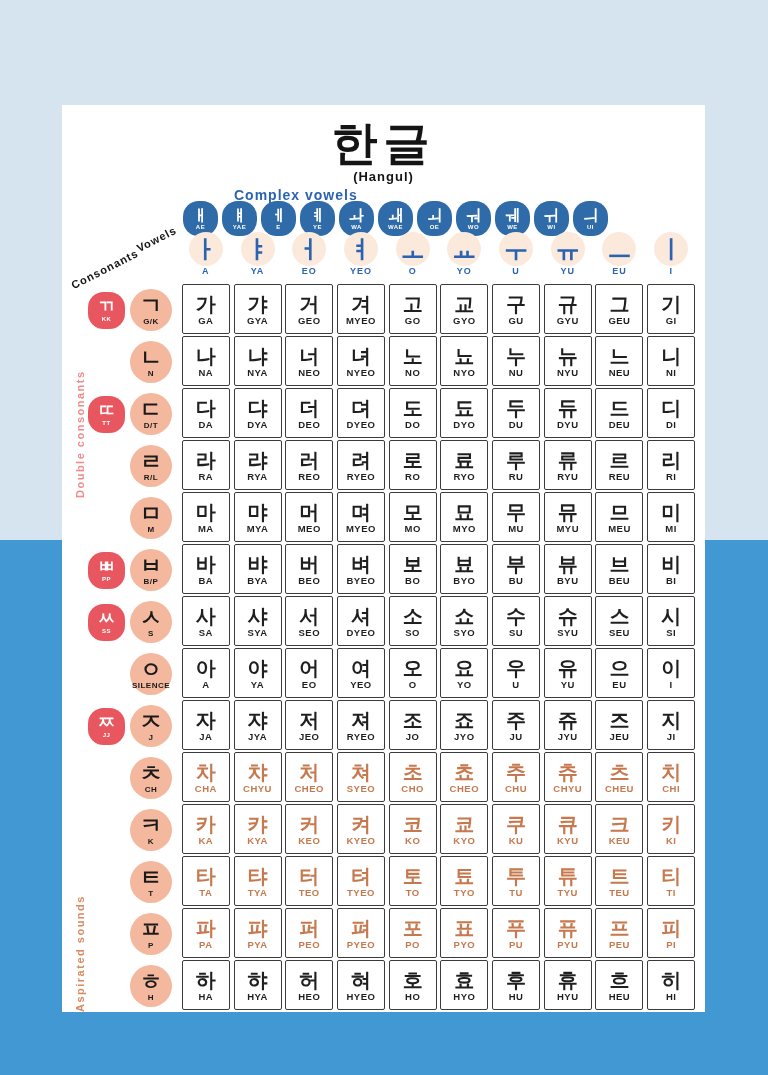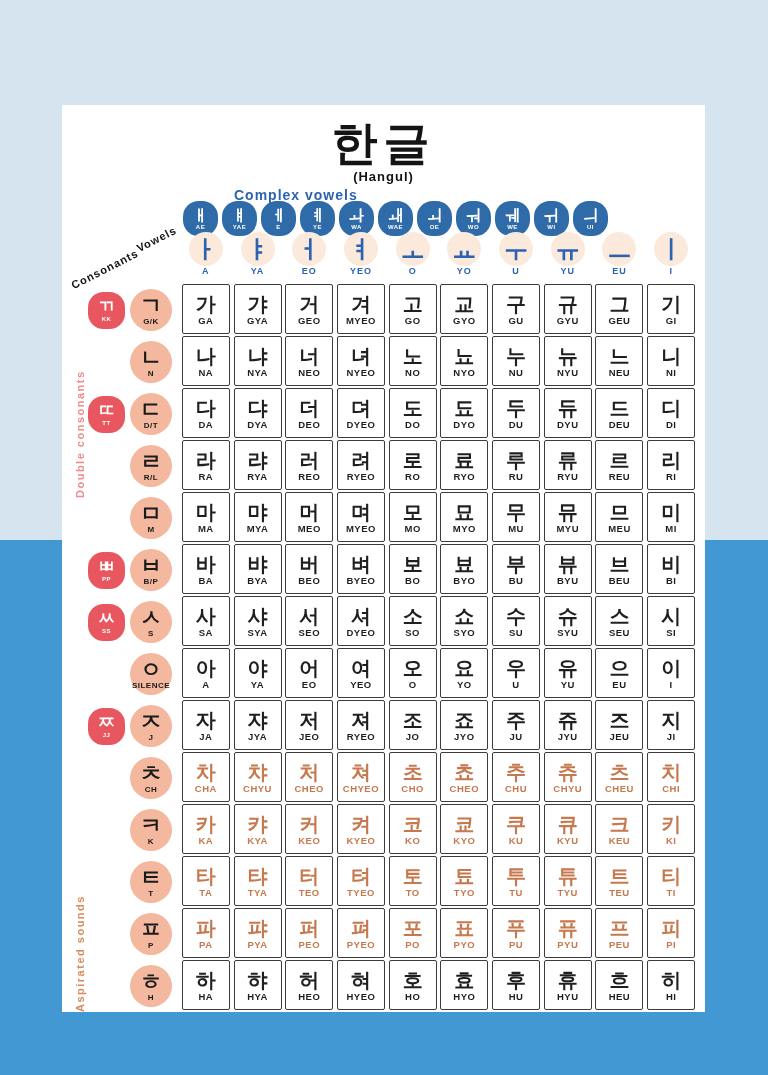--- a/index.html
+++ b/index.html
@@ -667,21 +667,21 @@
         <div class="cell row-orange" style="color: rgb(198, 121, 78);">
     <span class="cell-hangul">챠</span>
     <span class="cell-roman">CHYU</span>
   </div>
         <div class="cell row-orange" style="color: rgb(198, 121, 78);">
     <span class="cell-hangul">처</span>
     <span class="cell-roman">CHEO</span>
   </div>
         <div class="cell row-orange" style="color: rgb(198, 121, 78);">
     <span class="cell-hangul">쳐</span>
-    <span class="cell-roman">CHYEO</span>
+    <span class="cell-roman">SYEO</span>
   </div>
         <div class="cell row-orange" style="color: rgb(198, 121, 78);">
     <span class="cell-hangul">초</span>
     <span class="cell-roman">CHO</span>
   </div>
         <div class="cell row-orange" style="color: rgb(198, 121, 78);">
     <span class="cell-hangul">쵸</span>
     <span class="cell-roman">CHEO</span>
   </div>
         <div class="cell row-orange" style="color: rgb(198, 121, 78);">

